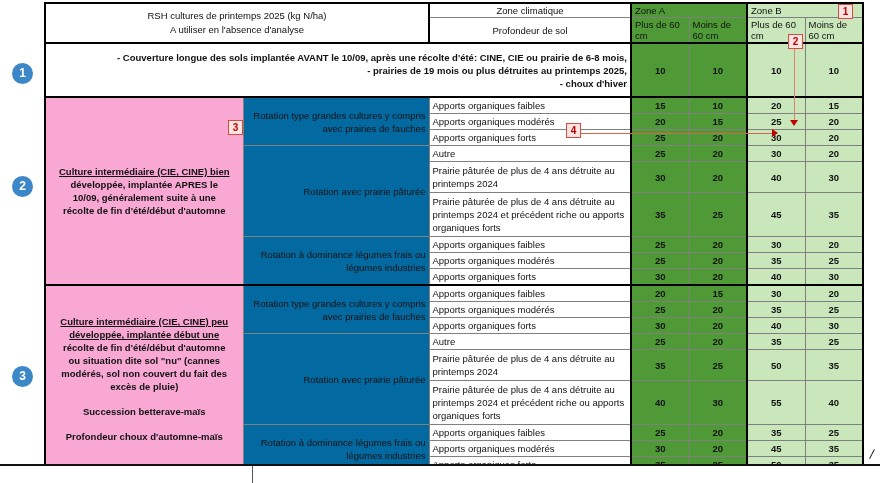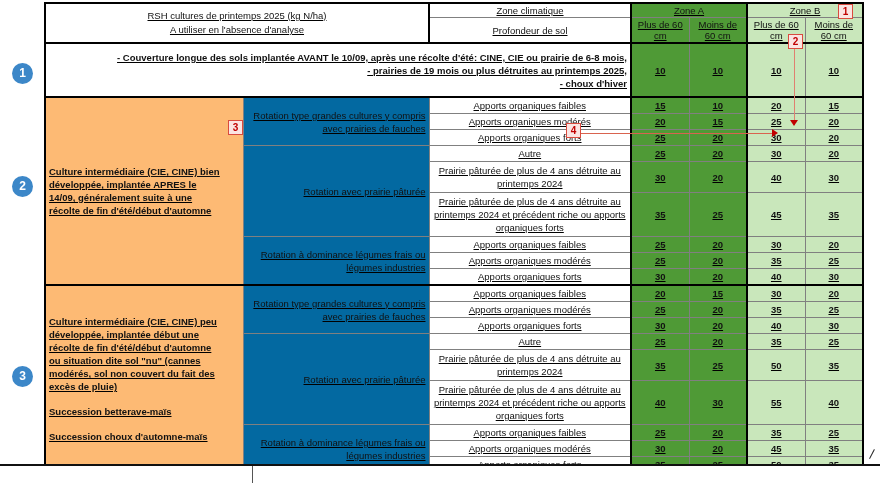--- a/index.html
+++ b/index.html
@@ -43,21 +43,20 @@
     text-align: center;
     font-family: "Liberation Sans", sans-serif;
   }
 
   
   .table-wrap {
     position: absolute;
     left: 44px;
     top: 2px;
     width: 798px;
-    text-decoration: underline;
   }
   table.xl {
     border-collapse: collapse;
     table-layout: fixed;
     width: 818px;
     font-family: "Liberation Sans", sans-serif;
   }
   table.xl td {
     border: 1px solid #808080;
     padding: 1px 3px;
@@ -81,59 +80,59 @@
 
   
   .hdr-title {
     text-align: center;
     font-size: 10.5px;
     line-height: 14px;
     background: #ffffff;
     color: #1a1a1a;
   }
   .hdr-zone {
-    text-align: center;
+    text-align: left;
     font-size: 10px;
     font-weight: normal;
     color: #1a1a1a;
   }
   .hdr-white {
     text-align: center;
     font-size: 10.5px;
     background: #ffffff;
     color: #1a1a1a;
   }
   .zoneA { background: #4F9A36; }
   .zoneB { background: #C9E7BB; }
 
   
   .cat {
-    text-align: left;
+    text-align: center;
     font-weight: bold;
     font-size: 9.5px;
     line-height: 13px;
-    background: #fdba74;
+    background: #f9a8d4;
     margin-top: 14px;
   }
   .cat-left {
     text-align: right;
     font-weight: bold;
     font-size: 9.5px;
     line-height: 13px;
     background: #ffffff;
     padding-left: 6px;
   }
   .rot {
     text-align: right;
     font-size: 9.5px;
     line-height: 13px;
     background: #0369a1;
   }
   .app {
-    text-align: center;
+    text-align: left;
     font-size: 9.5px;
     line-height: 13px;
     background: #ffffff;
     padding-left: 4px;
     border-radius: 6px;
   }
   .num {
     text-align: center;
     font-weight: bold;
     font-size: 9px;
@@ -260,21 +259,21 @@
           <td class="num zoneA bt-thick bl-thick">10</td>
           <td class="num zoneA bt-thick">10</td>
           <td class="num zoneB bt-thick bl-thick">10</td>
           <td class="num zoneB bt-thick br-thick">10</td>
         </tr>
 
         <tr>
           <td class="cat bt-thick bl-thick" rowspan="9">
             <div><span class="u">Culture intermédiaire (CIE, CINE) bien</span></div>
             <div>développée, implantée APRES le</div>
-            <div>14/09, généralement suite à une</div>
+            <div>10/09, généralement suite à une</div>
             <div>récolte de fin d'été/début d'automne</div>
           </td>
           <td class="rot bt-thick" rowspan="3">Rotation type grandes cultures y compris avec prairies de fauches</td>
           <td class="app bt-thick">Apports organiques faibles</td>
           <td class="num zoneA bt-thick bl-thick">15</td>
           <td class="num zoneA bt-thick">10</td>
           <td class="num zoneB bt-thick bl-thick">20</td>
           <td class="num zoneB bt-thick br-thick">15</td>
         </tr>
         <tr>
@@ -342,21 +341,21 @@
           <td class="cat bt-thick bl-thick" rowspan="9">
             <div><span class="u">Culture intermédiaire (CIE, CINE) peu</span></div>
             <div><span class="u">développée, implantée début une</span></div>
             <div>récolte de fin d'été/début d'automne</div>
             <div>ou situation dite sol "nu" (cannes</div>
             <div>modérés,  sol non couvert du fait des</div>
             <div>excès de pluie)</div>
             <div style="height:12px"></div>
             <div>Succession betterave-maïs</div>
             <div style="height:12px"></div>
-            <div>Succession choux d'automne-maïs</div>
+            <div>Profondeur choux d'automne-maïs</div>
           </td>
           <td class="rot bt-thick" rowspan="3">Rotation type grandes cultures y compris avec prairies de fauches</td>
           <td class="app bt-thick">Apports organiques faibles</td>
           <td class="num zoneA bt-thick bl-thick">20</td>
           <td class="num zoneA bt-thick">15</td>
           <td class="num zoneB bt-thick bl-thick">30</td>
           <td class="num zoneB bt-thick br-thick">20</td>
         </tr>
         <tr>
           <td class="app">Apports organiques modérés</td>

